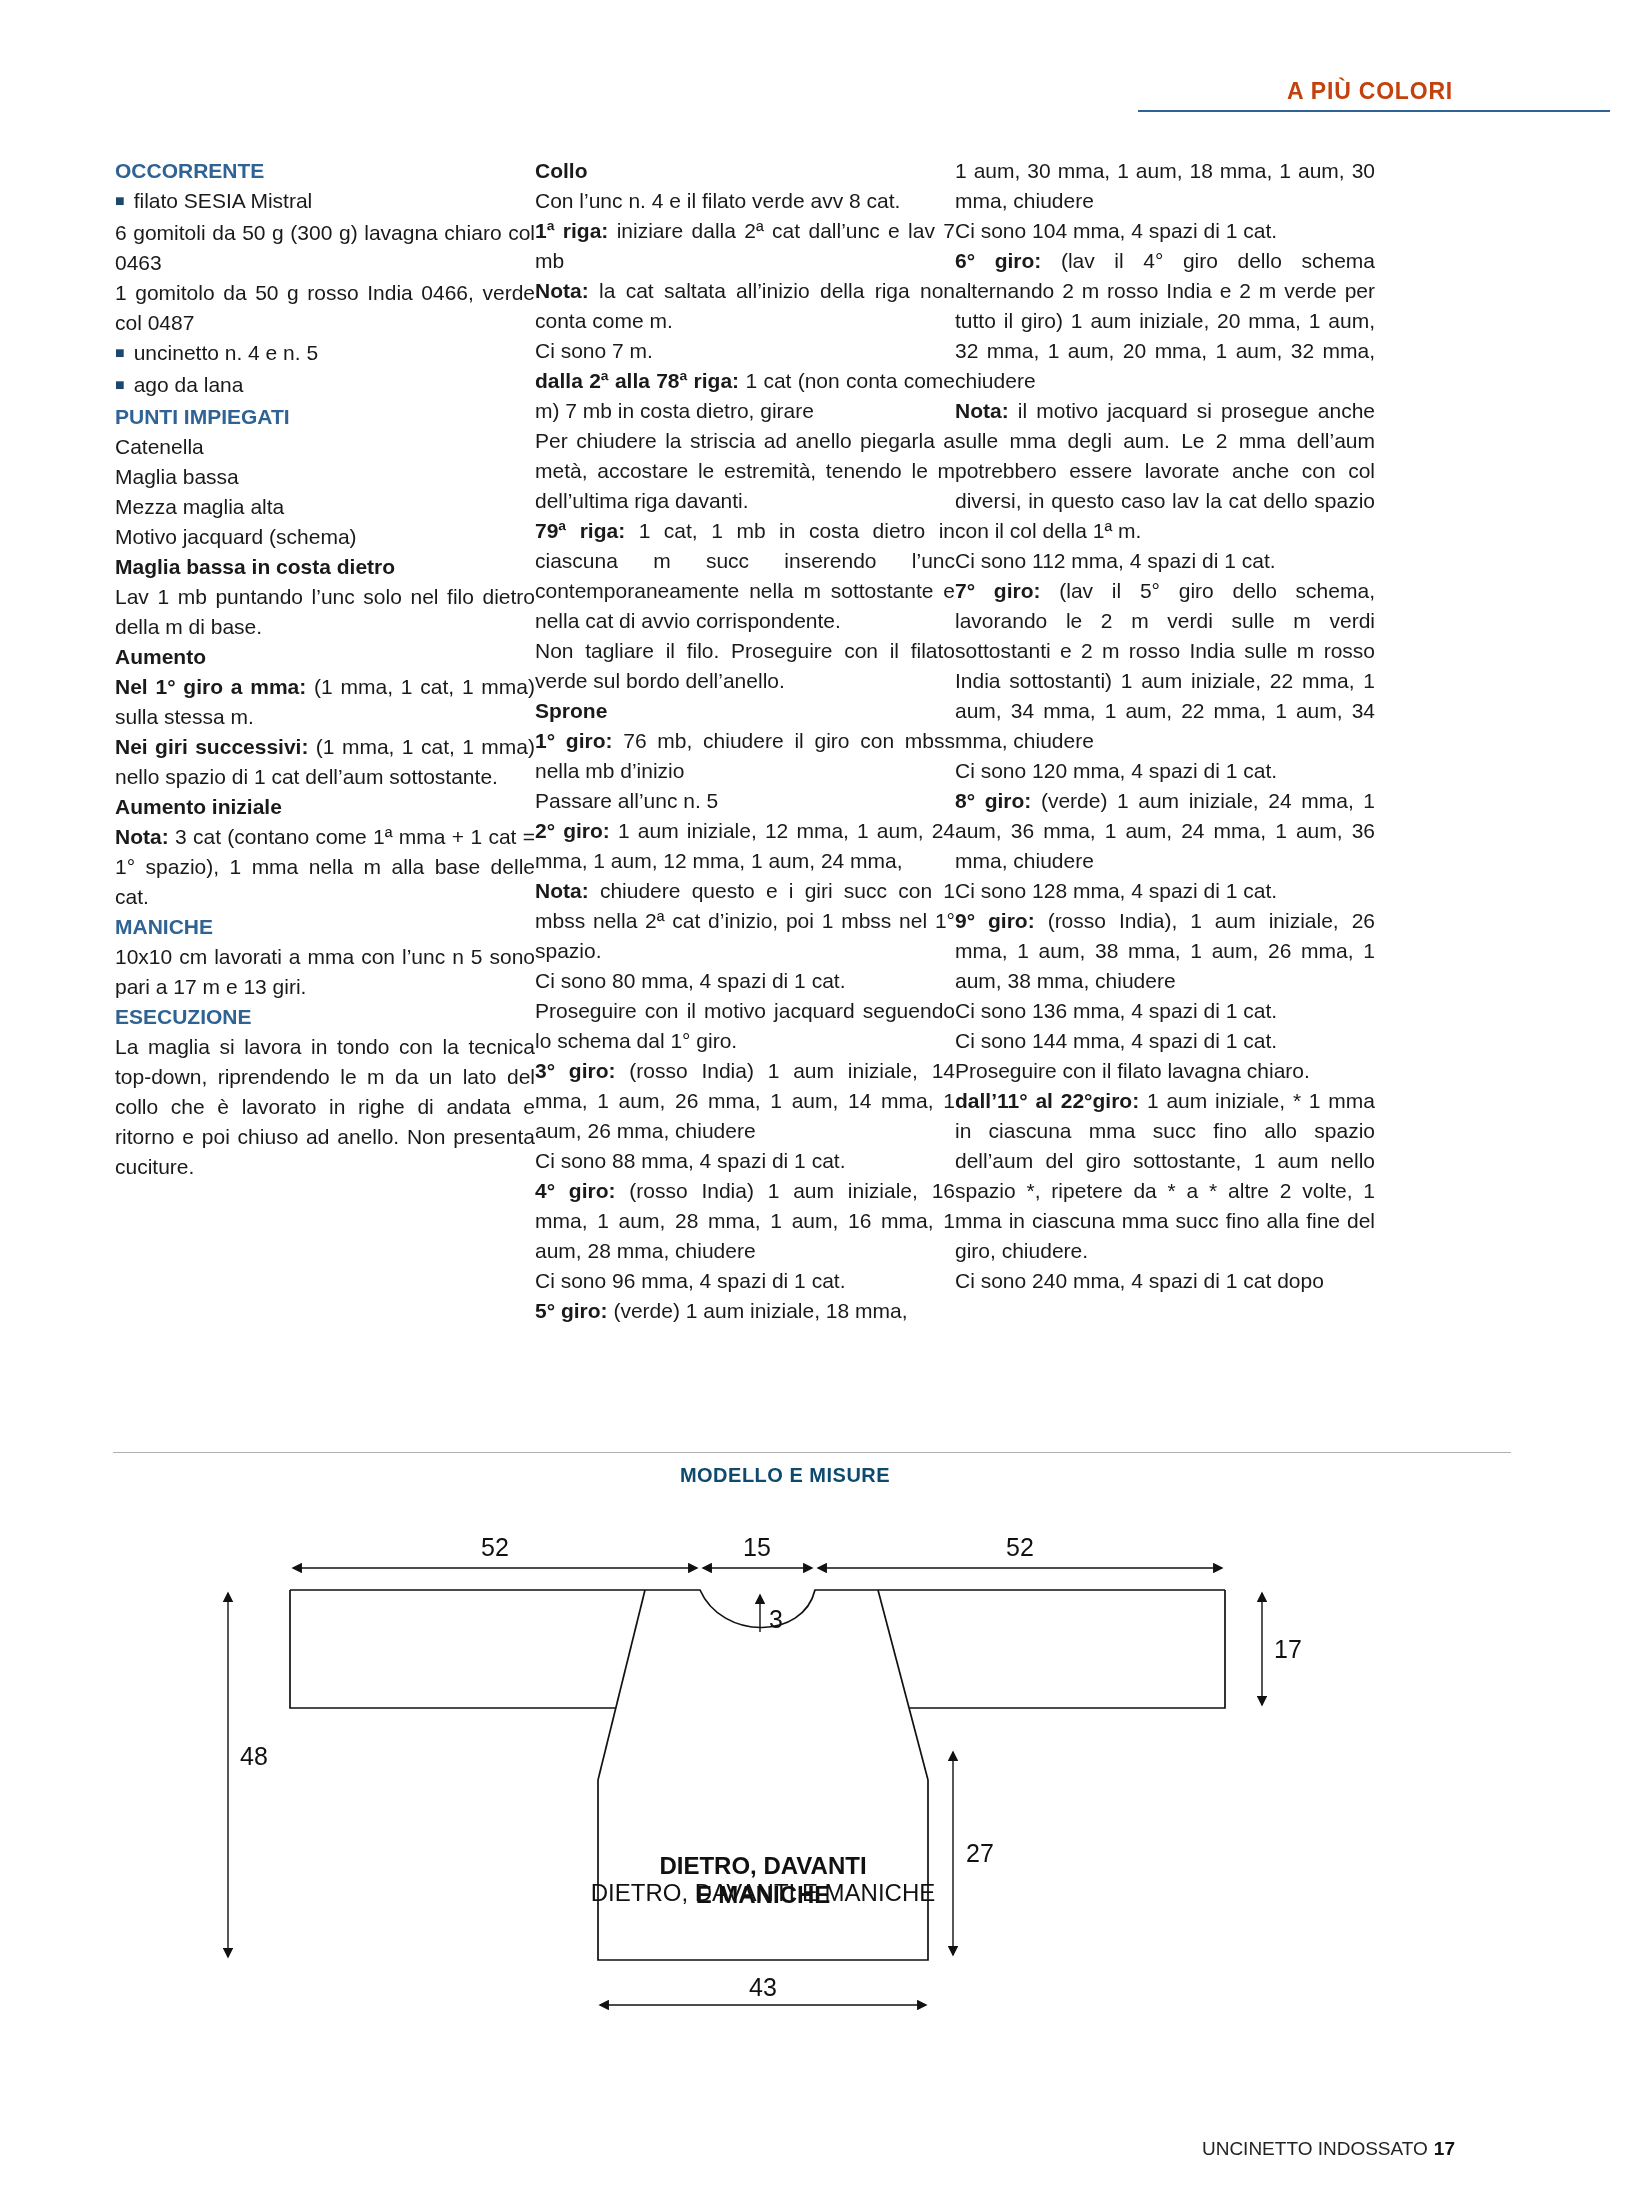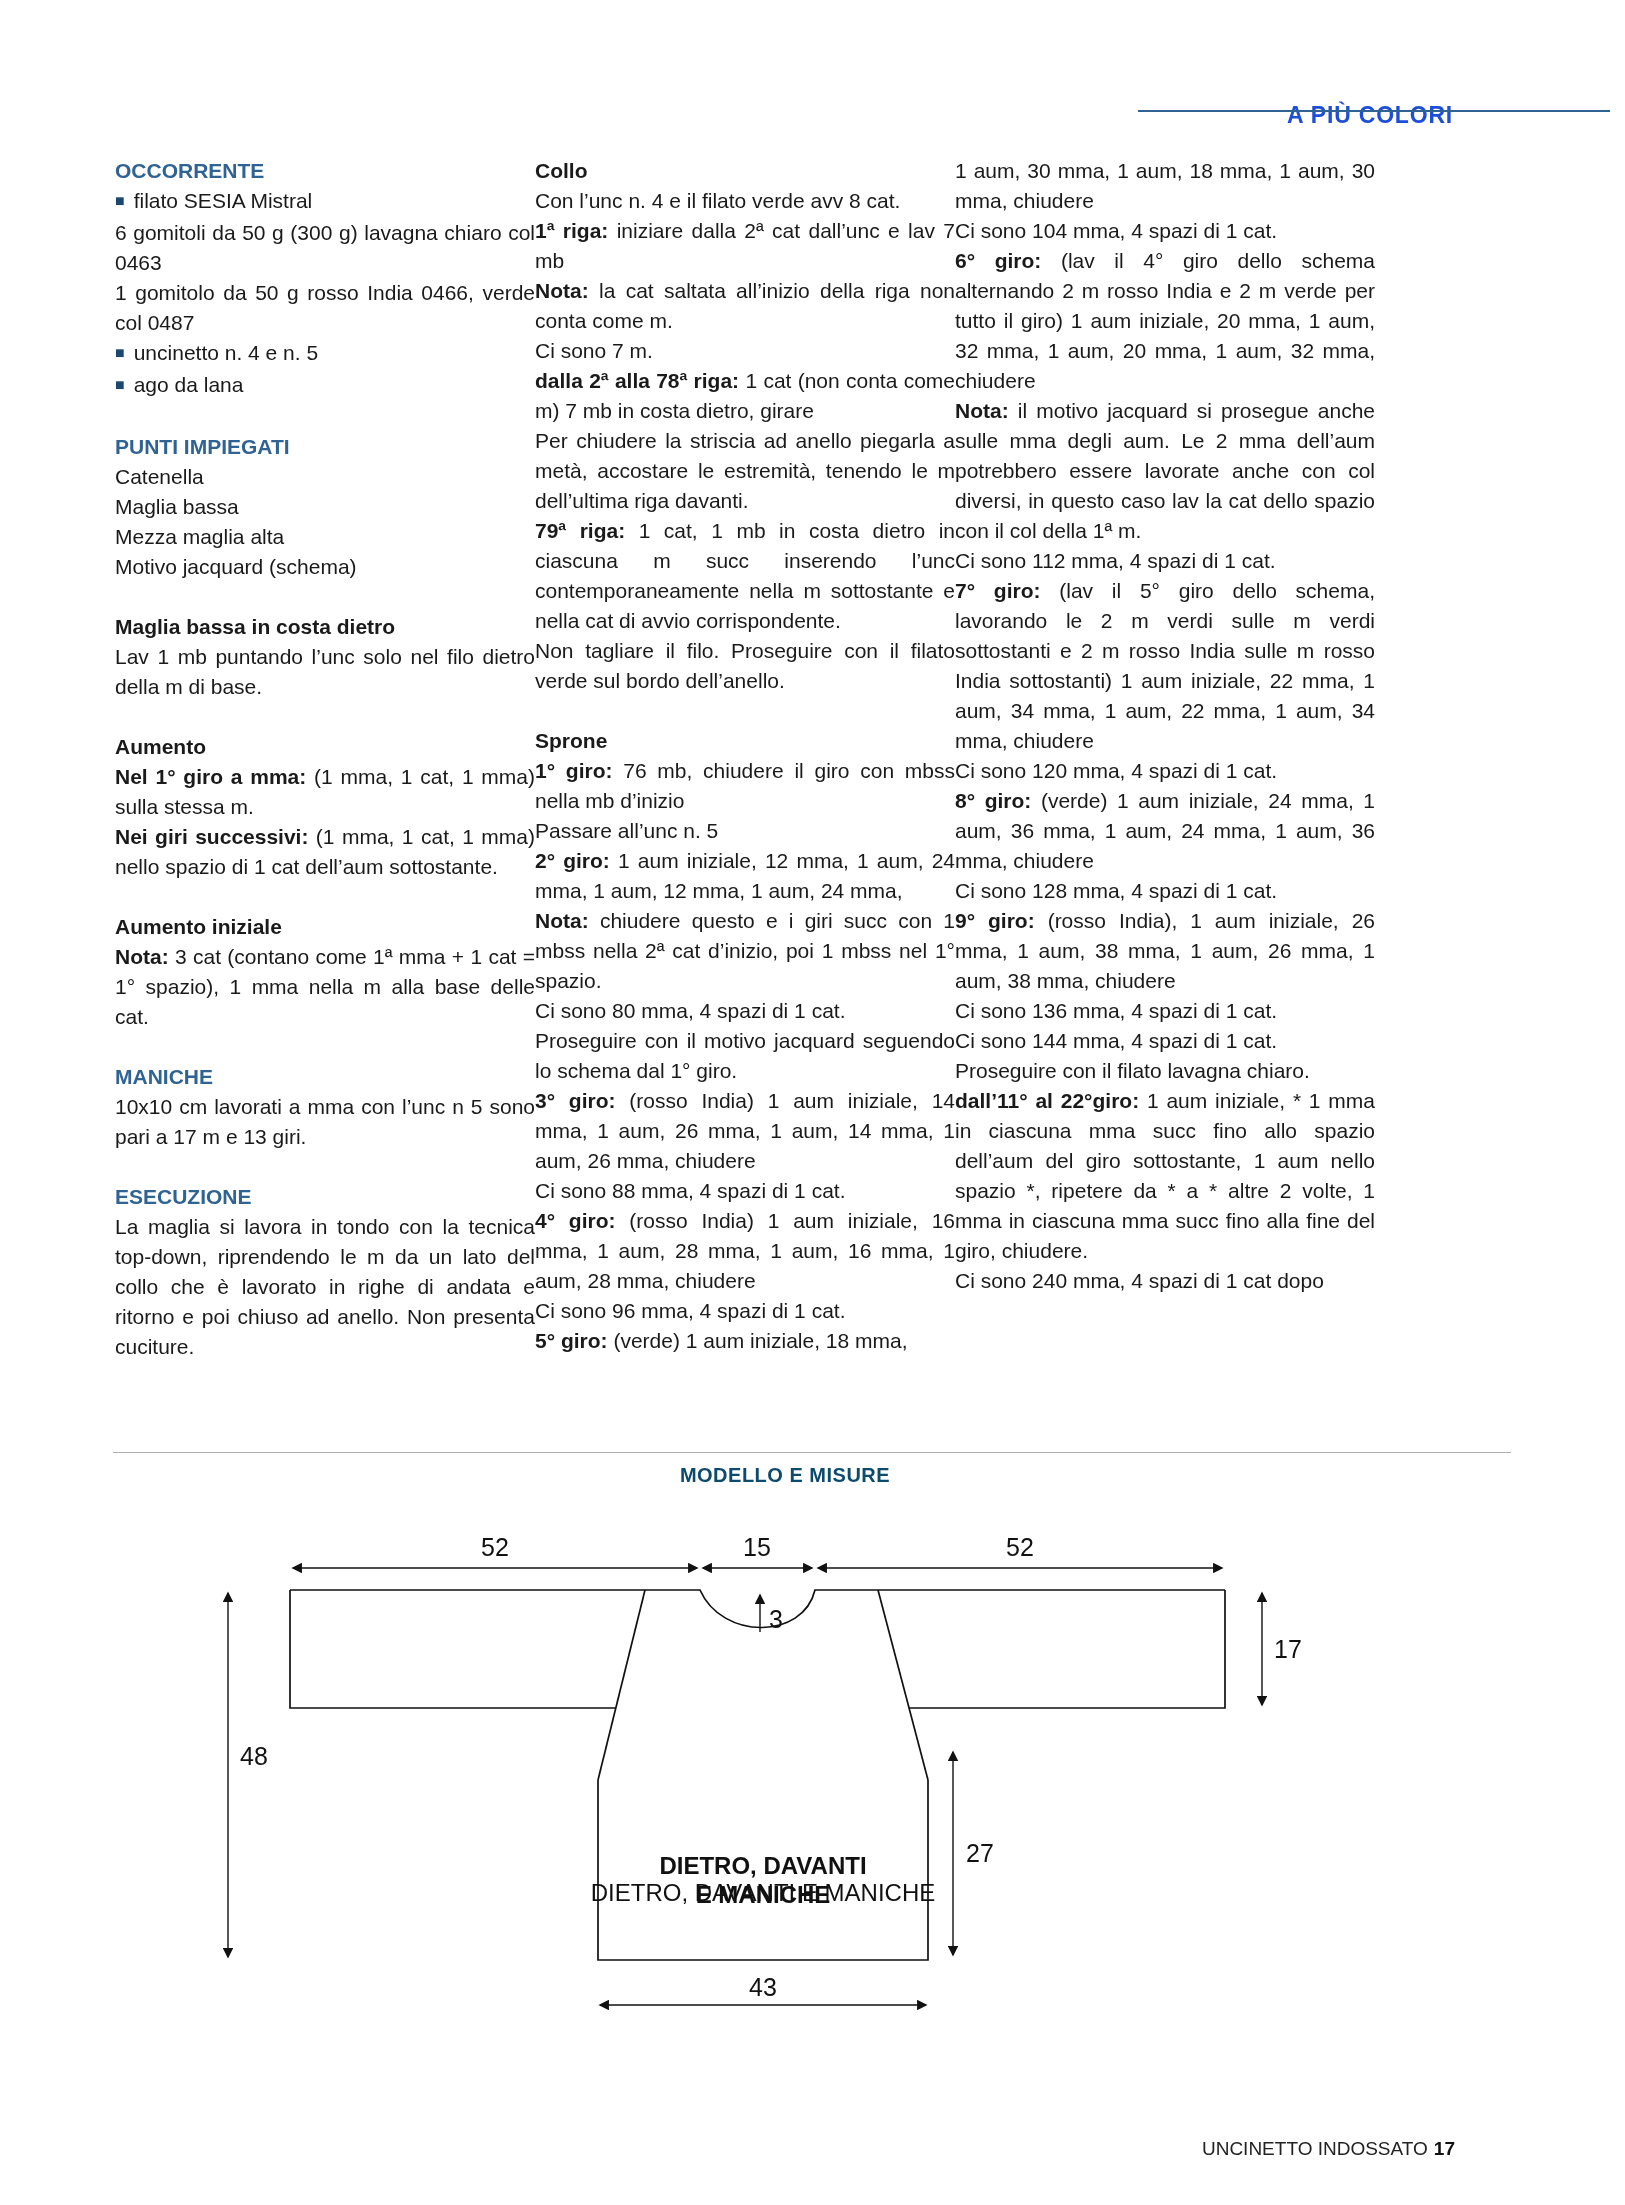--- a/index.html
+++ b/index.html
@@ -3,32 +3,32 @@
 <meta charset="utf-8">
 <style>
   html,body{margin:0;padding:0;}
   body{
     width:1625px;height:2205px;position:relative;background:#ffffff;
     font-family:"Liberation Sans","DejaVu Sans",sans-serif;color:#1a1a1a;
     overflow:hidden;
   }
   .kicker{
     position:absolute;top:78px;right:172px;
-    font-size:23px;font-weight:700;letter-spacing:.8px;color:#1d4ed8;margin-top:24px;
+    font-size:23px;font-weight:700;letter-spacing:.8px;color:#c2410c;
   }
   .kicker-rule{
     position:absolute;top:110px;left:1138px;width:472px;height:2px;background:#2f6394;
   }
   .columns{
     position:absolute;top:156px;left:115px;width:1340px;
     display:flex;
   }
   .col{width:420px;font-size:21px;line-height:30px;text-align:justify;}
   .blk{margin:0;}
-  .gap{margin-top:30px;}
+  .gap{}
   .heading{color:#2f6394;font-weight:700;}
   .subheading{font-weight:700;}
   .b{font-weight:700;}
   .sq{color:#1d486e;font-size:16px;margin-right:9px;position:relative;top:-2px;}
   .measures-rule{
     position:absolute;top:1452px;left:113px;width:1398px;height:1px;background:#b0b0b0;
   }
   .measures-title{
     position:absolute;top:1464px;left:115px;width:1340px;text-align:center;
     font-size:20px;font-weight:700;letter-spacing:.5px;color:#0c4a6e;

